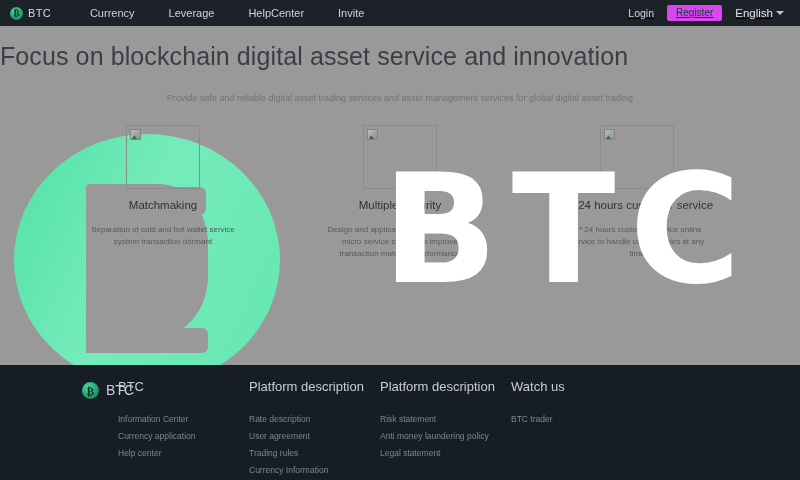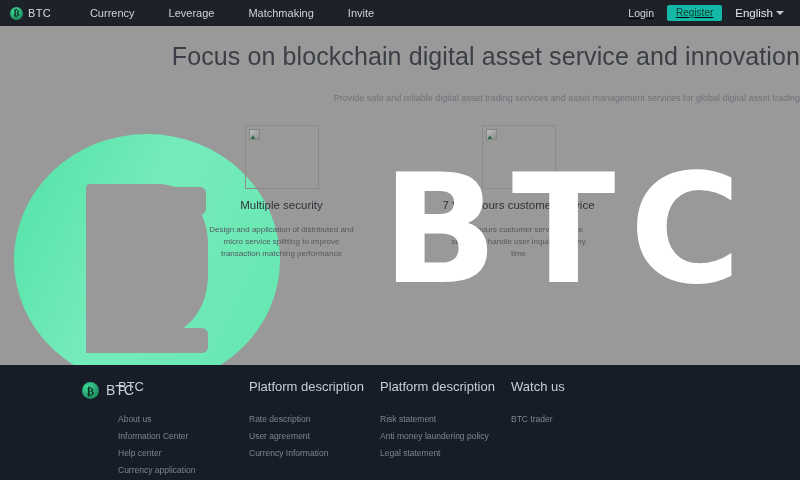--- a/index.html
+++ b/index.html
@@ -30,45 +30,45 @@
   }
   .brand-text { color: #d8dbe0; font-size: 11px; letter-spacing: .3px; }
   .nav-links { display: flex; align-items: flex-end; }
   .nav-link {
     color: #cfd3d9; font-size: 11px;
     padding: 0 17px; cursor: pointer; white-space: nowrap;
   }
   .nav-right { margin-left: auto; display: flex; align-items: center; gap: 13px; padding-right: 6px; text-decoration: underline; }
   .login-link { color: #cfd3d9; font-size: 10.5px; cursor: pointer; }
   .register-btn {
-    background: #14b8a6; color: #0e3f2c;
+    background: #d946ef; color: #0e3f2c;
     font-size: 10px; padding: 3px 9px; border-radius: 2px;
     border: none; cursor: pointer; line-height: 1;
   }
   .lang { color: #e2e5ea; font-size: 11.5px; display: flex; align-items: center; gap: 3px; cursor: pointer; }
   .chev { width: 0; height: 0; border-left: 4px solid transparent; border-right: 4px solid transparent; border-top: 4px solid #c3c7cd; }
 
   
   .hero {
     position: relative;
     height: 339px; width: 100%;
     background: #999999;
     overflow: hidden;
   }
   .hero-heading {
     position: relative; z-index: 20;
-    text-align: right;
+    text-align: left;
     color: #3b3f45;
     font-size: 25px; font-weight: normal;
     padding-top: 16px;
     letter-spacing: .1px;
   }
   .hero-sub {
     position: relative; z-index: 20;
-    text-align: right;
+    text-align: center;
     color: #6e7278;
     font-size: 9px;
     padding-top: 22px;
   }
 
   
   .green-logo {
     position: absolute; left: 14px; top: 108px;
     width: 266px; height: 252px; z-index: 5;
     opacity: .95;
@@ -192,21 +192,21 @@
 
   <div class="navbar">
     <div class="nav-left">
       <div class="brand">
         <span class="brand-mark">₿</span>
         <span class="brand-text">BTC</span>
       </div>
       <div class="nav-links">
         <span class="nav-link">Currency</span>
         <span class="nav-link">Leverage</span>
-        <span class="nav-link">Matchmaking</span>
+        <span class="nav-link">HelpCenter</span>
         <span class="nav-link">Invite</span>
       </div>
     </div>
     <div class="nav-right">
       <span class="login-link">Login</span>
       <button class="register-btn">Register</button>
       <span class="lang">
         <span>English</span>
         <span class="chev"></span>
       </span>
@@ -222,20 +222,27 @@
       <div class="bar-top"></div>
       <div class="bar-mid"></div>
       <div class="bar-bot"></div>
     </div>
 
     <h1 class="hero-heading">Focus on blockchain digital asset service and innovation</h1>
     <div class="hero-sub">Provide safe and reliable digital asset trading services and asset management services for global digital asset trading</div>
 
     <div class="cards">
 
+      <div class="card">
+        <div class="card-img">
+          <span class="broken-img-icon"></span>
+        </div>
+        <div class="card-title">Matchmaking</div>
+        <div class="card-desc">Separation of cold and hot wallet service system transaction dormant</div>
+      </div>
 
       <div class="card">
         <div class="card-img">
           <span class="broken-img-icon"></span>
         </div>
         <div class="card-title">Multiple security</div>
         <div class="card-desc">Design and application of distributed and micro service splitting to improve transaction matching performance</div>
       </div>
 
       <div class="card">
@@ -253,30 +260,30 @@
 
   <div class="footer">
 
     <div class="f-brand">
       <span class="f-brand-mark">₿</span>
       <span class="f-brand-text">BTC</span>
     </div>
 
     <div class="f-col">
       <div class="f-col-title">BTC</div>
-      <div class="f-link">About us</div>
       <div class="f-link">Information Center</div>
+      <div class="f-link">Currency application</div>
       <div class="f-link">Help center</div>
-      <div class="f-link">Currency application</div>
     </div>
 
     <div class="f-col">
       <div class="f-col-title">Platform description</div>
       <div class="f-link">Rate description</div>
       <div class="f-link">User agreement</div>
+      <div class="f-link">Trading rules</div>
       <div class="f-link">Currency Information</div>
     </div>
 
     <div class="f-col">
       <div class="f-col-title">Platform description</div>
       <div class="f-link">Risk statement</div>
       <div class="f-link">Anti money laundering policy</div>
       <div class="f-link">Legal statement</div>
     </div>
 

